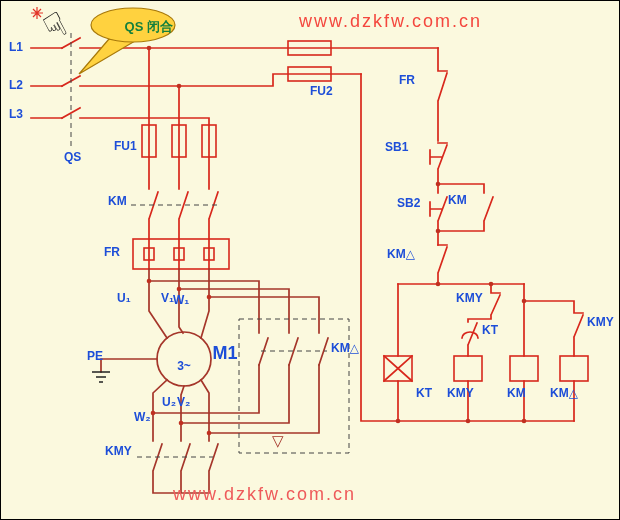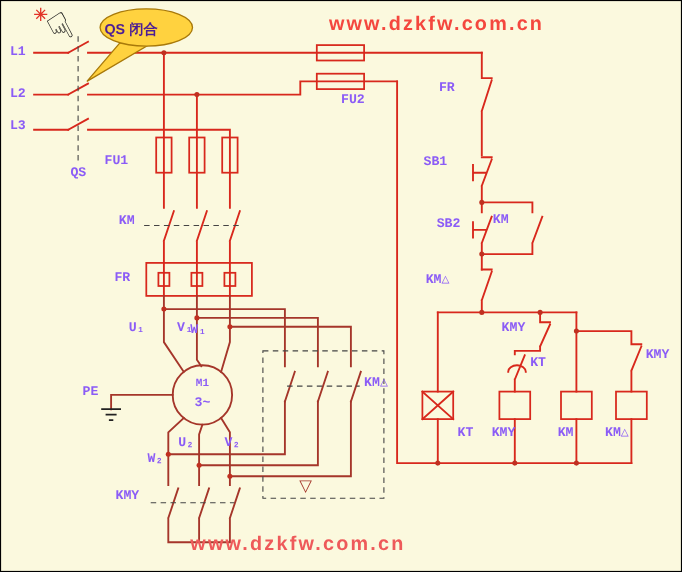--- a/index.html
+++ b/index.html
@@ -10,27 +10,27 @@
   }
   svg{position:absolute;left:0;top:0;}
   .w{stroke:#d8281c;stroke-width:1.7;fill:none;stroke-linecap:square;}
   .w2{stroke:#a5362a;stroke-width:1.7;fill:none;stroke-linecap:square;}
   .box{fill:none;stroke:#d8281c;stroke-width:1.6;}
   .dash{stroke:#444;stroke-width:1;stroke-dasharray:5 4;fill:none;}
   .g{stroke:#222;stroke-width:1.6;fill:none;}
   .dot{fill:#c03020;}
   .spark{stroke:#e23327;stroke-width:1.2;fill:none;}
   .bub{fill:#ffd23f;stroke:#a8790a;stroke-width:1.2;}
-  .lbl{position:absolute;color:#8b5cf6;font-weight:bold;font-size:12px;line-height:1.1;white-space:nowrap;font-family:Liberation Mono, monospace;}
+  .lbl{position:absolute;color:#1d4ed8;font-weight:bold;font-size:12px;line-height:1.1;white-space:nowrap;}
   .ctr{text-align:center;}
-  .m1{font-size:10px;}
-  .wm{position:absolute;font-weight:bold;font-size:18px;letter-spacing:2px;white-space:nowrap;}
+  .m1{font-size:18px;margin-left:41px;}
+  .wm{position:absolute;font-weight:normal;font-size:18px;letter-spacing:2px;white-space:nowrap;}
   .wm-top{color:#f4473e;}
   .wm-bot{color:#ee5a5a;}
-  .callout-text{position:absolute;color:#4c1d95;font-weight:bold;font-size:13px;text-align:left;white-space:nowrap;}
+  .callout-text{position:absolute;color:#15803d;font-weight:bold;font-size:13px;text-align:right;white-space:nowrap;}
   .hand{position:absolute;font-size:34px;color:#111;transform:rotate(-28deg);line-height:1;}
   .delta-sym{position:absolute;color:#a5362a;font-size:15px;font-weight:bold;}
 </style>
 </head>
 <body>
 
 <div class="stage">
 
   <svg width="620" height="520" viewBox="0 0 620 520">
 
@@ -140,33 +140,33 @@
     <g>
       <polygon class="bub" points="108,38 78,73 134,40"></polygon>
       <ellipse class="bub" cx="132" cy="24" rx="42" ry="17"></ellipse>
     </g>
   </svg>
 
   <span class="lbl" style="left:8px;top:40px">L1</span>
   <span class="lbl" style="left:8px;top:78px">L2</span>
   <span class="lbl" style="left:8px;top:107px">L3</span>
   <span class="lbl" style="left:63px;top:150px">QS</span>
-  <span class="lbl" style="left:94px;top:139px">FU1</span>
+  <span class="lbl" style="left:113px;top:139px">FU1</span>
   <span class="lbl" style="left:309px;top:84px">FU2</span>
   <span class="lbl" style="left:107px;top:194px">KM</span>
   <span class="lbl" style="left:103px;top:245px">FR</span>
   <span class="lbl" style="left:116px;top:291px">U₁</span>
   <span class="lbl" style="left:160px;top:291px">V₁</span>
   <span class="lbl" style="left:172px;top:293px">W₁</span>
-  <span class="lbl" style="left:74px;top:349px">PE</span>
+  <span class="lbl" style="left:86px;top:349px">PE</span>
   <span class="lbl ctr m1" style="left:167px;top:343px;width:32px">M1</span>
   <span class="lbl ctr" style="left:167px;top:359px;width:32px">3~</span>
   <span class="lbl" style="left:133px;top:410px">W₂</span>
   <span class="lbl" style="left:161px;top:395px">U₂</span>
-  <span class="lbl" style="left:203px;top:395px">V₂</span>
+  <span class="lbl" style="left:176px;top:395px">V₂</span>
   <span class="lbl" style="left:104px;top:444px">KMY</span>
   <span class="lbl" style="left:330px;top:341px">KM△</span>
   <span class="delta-sym" style="left:271px;top:431px">▽</span>
 
   <span class="lbl" style="left:398px;top:73px">FR</span>
   <span class="lbl" style="left:384px;top:140px">SB1</span>
   <span class="lbl" style="left:396px;top:196px">SB2</span>
   <span class="lbl" style="left:447px;top:193px">KM</span>
   <span class="lbl" style="left:386px;top:247px">KM△</span>
   <span class="lbl" style="left:455px;top:291px">KMY</span>

